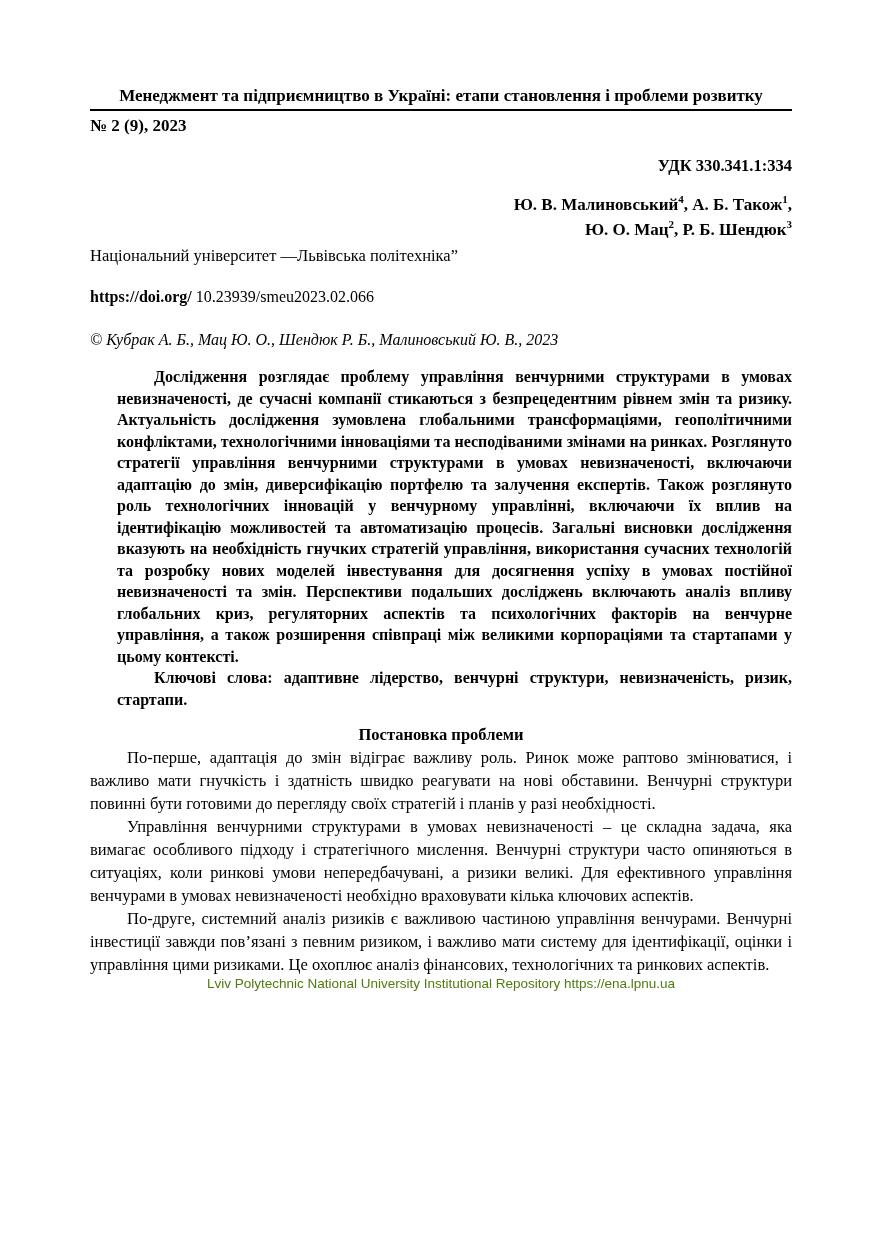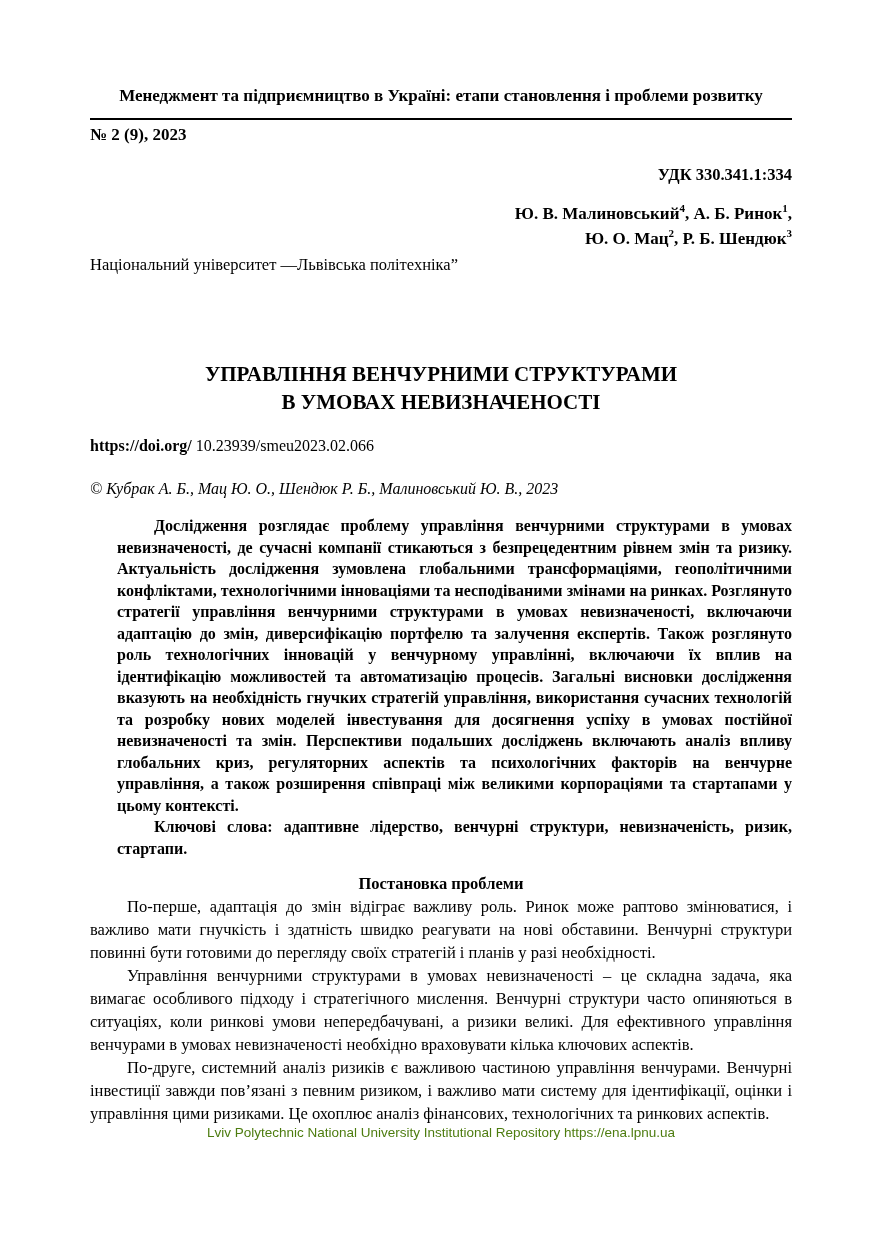--- a/index.html
+++ b/index.html
@@ -12,21 +12,21 @@
   }
   .page {
     box-sizing: border-box;
     width: 877px; height: 1240px;
     padding: 86px 85px 0 90px;
   }
   sup { font-size: 11px; line-height: 0; }
 
   .journal-title {
     font-size: 17px; font-weight: bold; text-align: center;
-    padding-bottom: 12px; border-bottom: 2.5px solid #000;
+    padding-bottom: 3px; border-bottom: 2.5px solid #000;
   }
   .issue { font-size: 17px; font-weight: bold; margin-top: 5px; }
   .udk { margin-top: 20px; font-size: 16.5px; font-weight: bold; text-align: right; }
   .authors { margin-top: 16px; font-size: 17px; font-weight: bold; text-align: right; line-height: 25px; }
   .orcid { margin-top: 3px; font-size: 15.5px; text-align: right; line-height: 23px; }
   .affiliation { margin-top: 3px; font-size: 16.5px; text-align: left; line-height: 22px; }
   .main-title { margin-top: 84px; text-align: center; font-size: 21px; font-weight: bold; line-height: 28px; }
   .doi { margin-top: 21px; font-size: 16px; }
   .doi .doi-label { font-weight: bold; }
   .copyright { margin-top: 25px; font-size: 16px; font-style: italic; }
@@ -53,31 +53,27 @@
 <div class="page">
 
   <div class="journal-header">
     <div class="journal-title">Менеджмент та підприємництво в Україні: етапи становлення і проблеми розвитку</div>
     <div class="issue">№ 2 (9), 2023</div>
   </div>
 
   <div class="udk">УДК 330.341.1:334</div>
 
   <div class="authors">
-    <div><span>Ю. В. Малиновський</span><sup>4</sup><span>, А. Б. Ринок</span><sup>1</sup><span>,</span></div>
+    <div><span>Ю. В. Малиновський</span><sup>4</sup><span>, А. Б. Також</span><sup>1</sup><span>,</span></div>
     <div><span>Ю. О. Мац</span><sup>2</sup><span>, Р. Б. Шендюк</span><sup>3</sup></div>
   </div>
 
 
   <div class="affiliation">Національний університет —Львівська політехніка”</div>
 
-  <div class="main-title">
-    <div>УПРАВЛІННЯ ВЕНЧУРНИМИ СТРУКТУРАМИ</div>
-    <div>В УМОВАХ НЕВИЗНАЧЕНОСТІ</div>
-  </div>
 
   <div class="doi"><span class="doi-label">https://doi.org/</span><span> 10.23939/smeu2023.02.066</span></div>
 
   <div class="copyright">©  Кубрак А. Б., Мац Ю. О., Шендюк Р. Б., Малиновський Ю. В., 2023</div>
 
   <div class="abstract-block">
     <p>Дослідження розглядає проблему управління венчурними структурами в умовах невизначеності, де сучасні компанії стикаються з безпрецедентним рівнем змін та ризику. Актуальність дослідження зумовлена глобальними трансформаціями, геополітичними конфліктами, технологічними інноваціями та несподіваними змінами на ринках. Розглянуто стратегії управління венчурними структурами в умовах невизначеності, включаючи адаптацію до змін, диверсифікацію портфелю та залучення експертів. Також розглянуто роль технологічних інновацій у венчурному управлінні, включаючи їх вплив на ідентифікацію можливостей та автоматизацію процесів. Загальні висновки дослідження вказують на необхідність гнучких стратегій управління, використання сучасних технологій та розробку нових моделей інвестування для досягнення успіху в умовах постійної невизначеності та змін. Перспективи подальших досліджень включають аналіз впливу глобальних криз, регуляторних аспектів та психологічних факторів на венчурне управління, а також розширення співпраці між великими корпораціями та стартапами у цьому контексті.</p>
     <p>Ключові слова: адаптивне лідерство, венчурні структури, невизначеність, ризик, стартапи.</p>
   </div>
 

